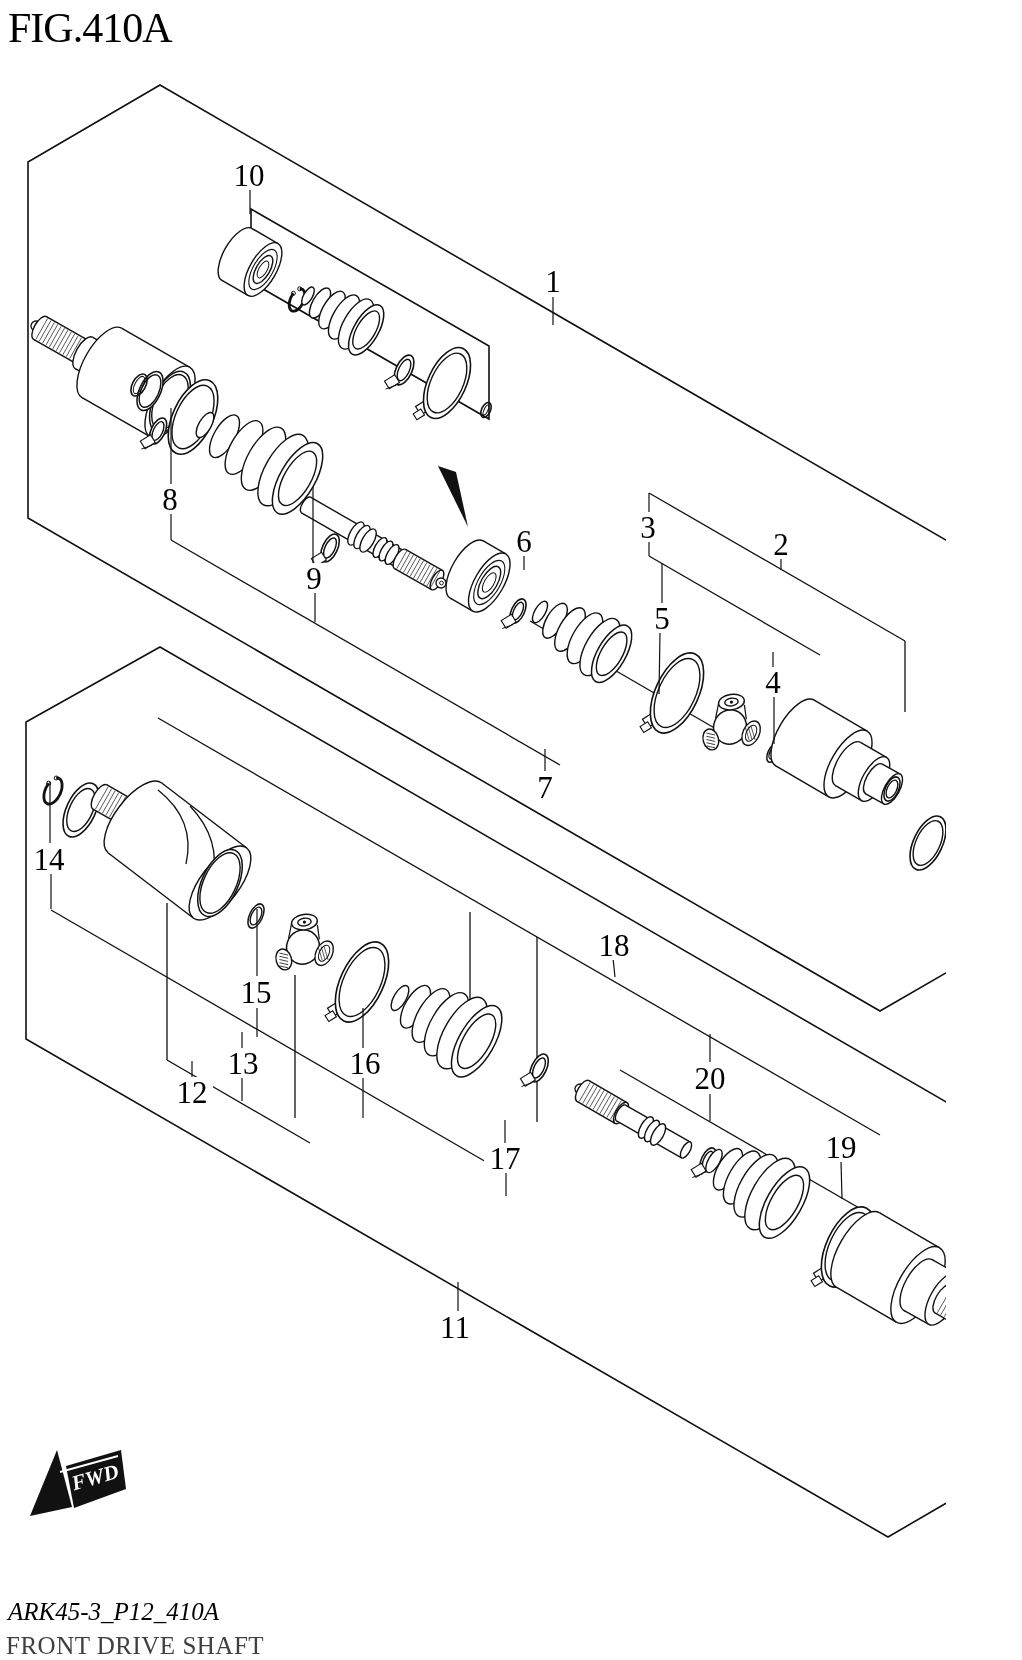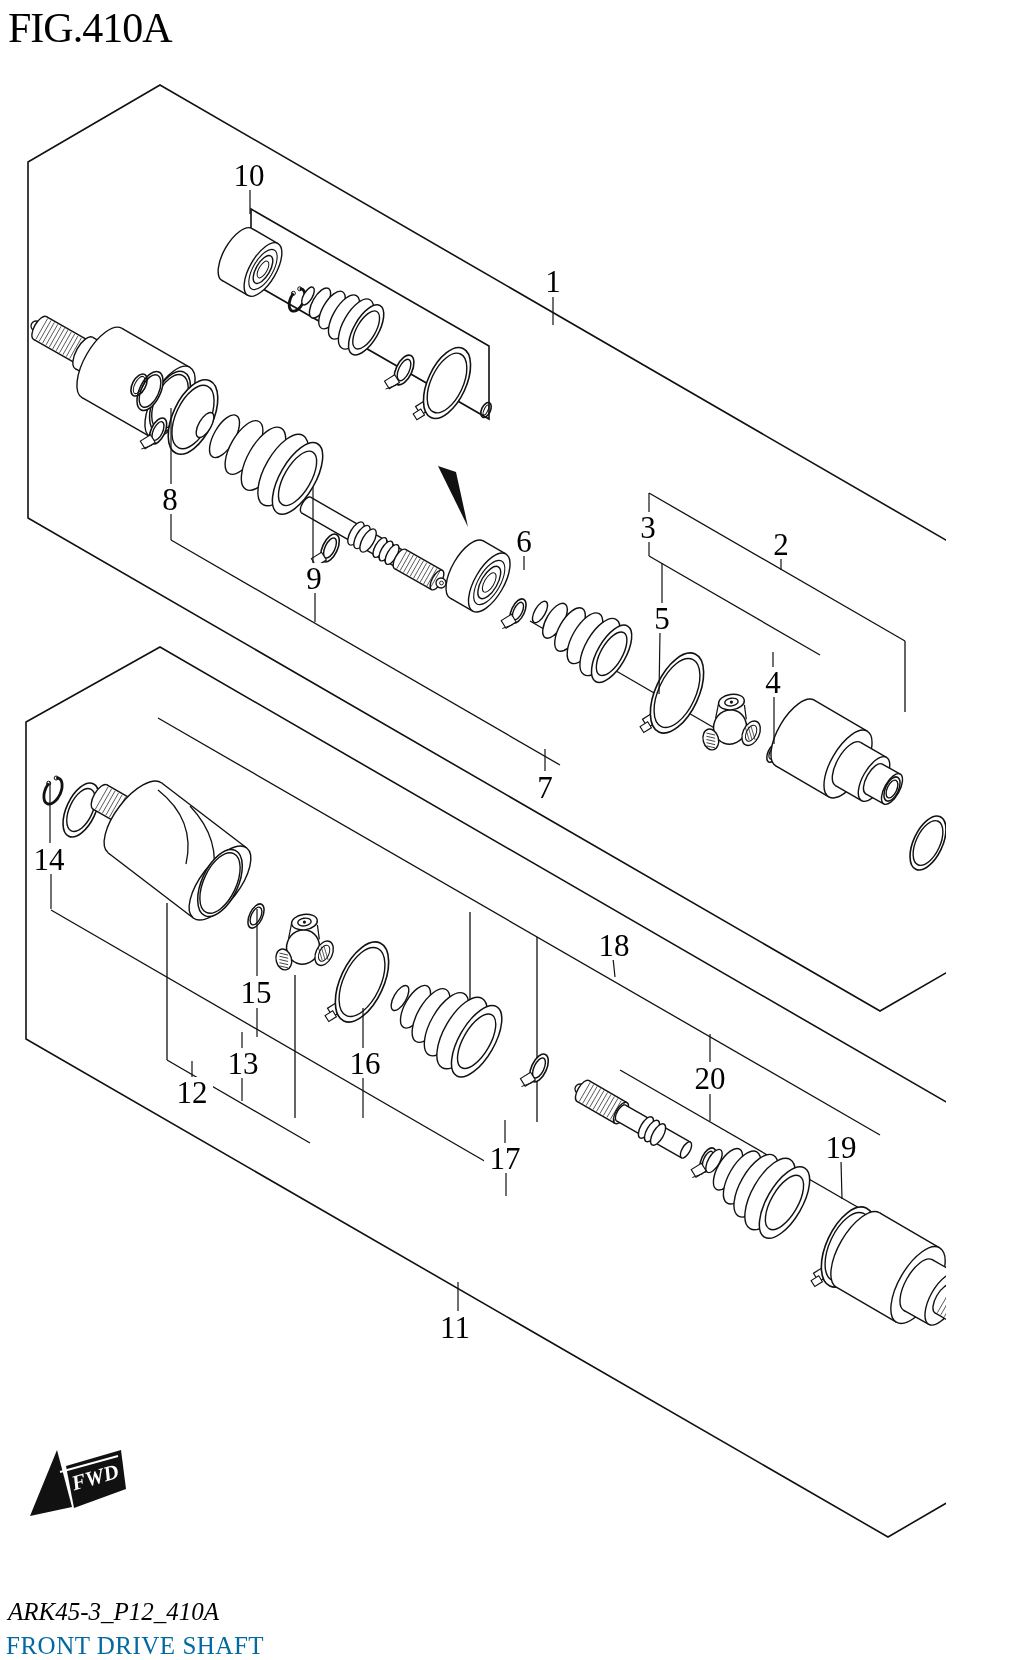--- a/index.html
+++ b/index.html
@@ -1,21 +1,21 @@
 <!DOCTYPE html>
 <html><head>
 <meta charset="utf-8">
 <style>
   html,body{margin:0;padding:0;background:#fff;}
   #page{position:relative;width:946px;height:1660px;background:#fff;overflow:hidden;
         font-family:"Liberation Serif", serif;}
   #fig-title{position:absolute;left:8px;top:4px;font-size:42px;letter-spacing:-1px;color:#000;}
   #diagram-svg{position:absolute;left:0;top:0;width:1022px;height:1660px;}
   #footer-code{position:absolute;left:8px;top:1598px;font-size:25px;color:#000;font-style:italic;}
-  #footer-name{position:absolute;left:6px;top:1632px;font-size:25px;color:#0369a1;letter-spacing:0.5px;}
+  #footer-name{position:absolute;left:6px;top:1632px;font-size:25px;color:#404040;letter-spacing:0.5px;}
 </style>
 </head>
 <body>
 
 <div id="page">
   <div id="fig-title">FIG.410A</div>
   <svg id="diagram-svg" viewBox="0 0 1022 1660" xmlns="http://www.w3.org/2000/svg">
       <g>
         <polygon points="160,85 1020,583 1020,930 880,1011 28,518 28,162" fill="none" stroke="#111111" stroke-width="1.6"></polygon>
         <polygon points="160,647 1017,1143 1017,1462 888,1537 26,1039 26,722" fill="none" stroke="#111111" stroke-width="1.6"></polygon>

